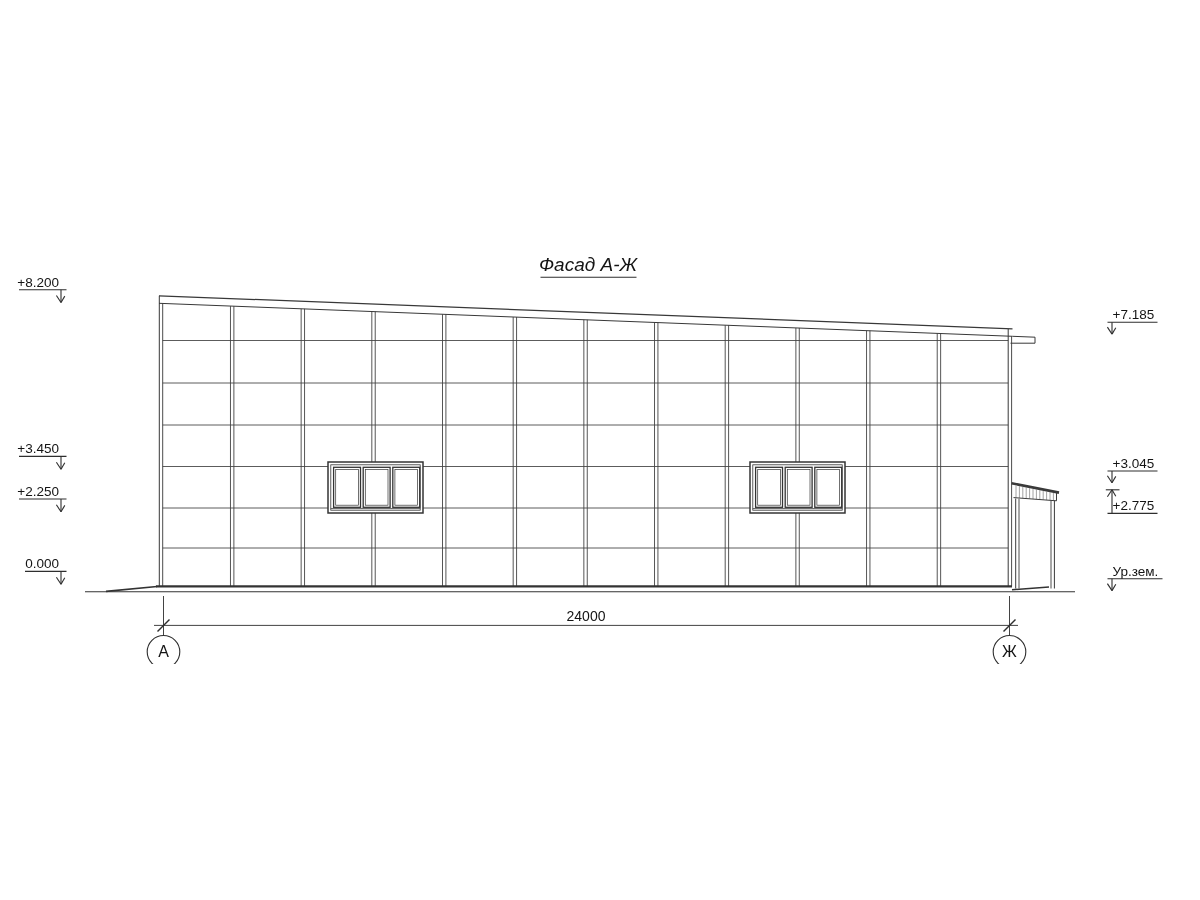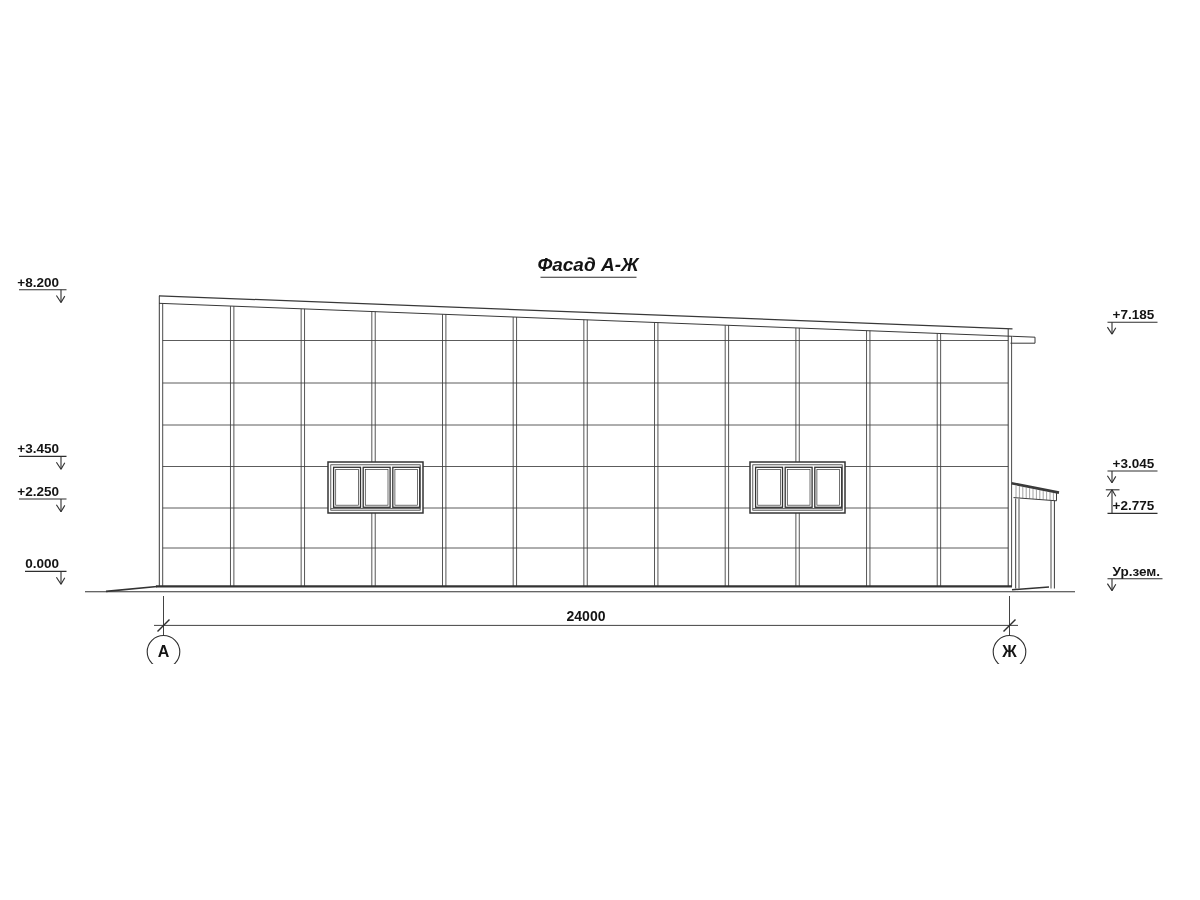--- a/index.html
+++ b/index.html
@@ -1,17 +1,17 @@
 <!DOCTYPE html>
 <html><head>
 <meta charset="utf-8">
 <style>
   html,body{margin:0;padding:0;background:#fff;}
   .canvas{position:relative;width:1200px;height:664px;background:#fff;overflow:hidden;
-          font-family:"Liberation Sans", sans-serif;font-weight:bold;}
+          font-family:"Liberation Sans", sans-serif;}
   svg{display:block;}
   text{fill:#141414;}
   .mark-label{font-size:13.5px;}
   .dim-label{font-size:14px;}
   .axis-label{font-size:16px;}
   .title-label{font-size:19px;font-style:italic;}
 </style>
 </head>
 <body>
 

